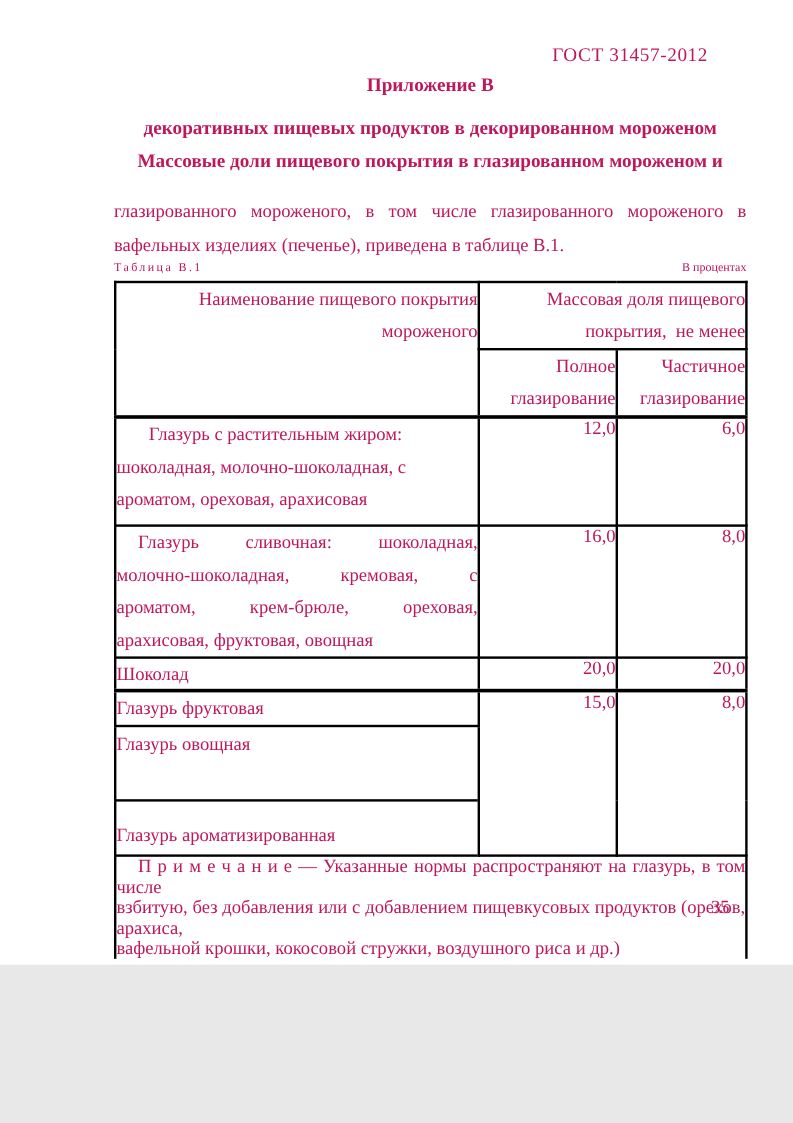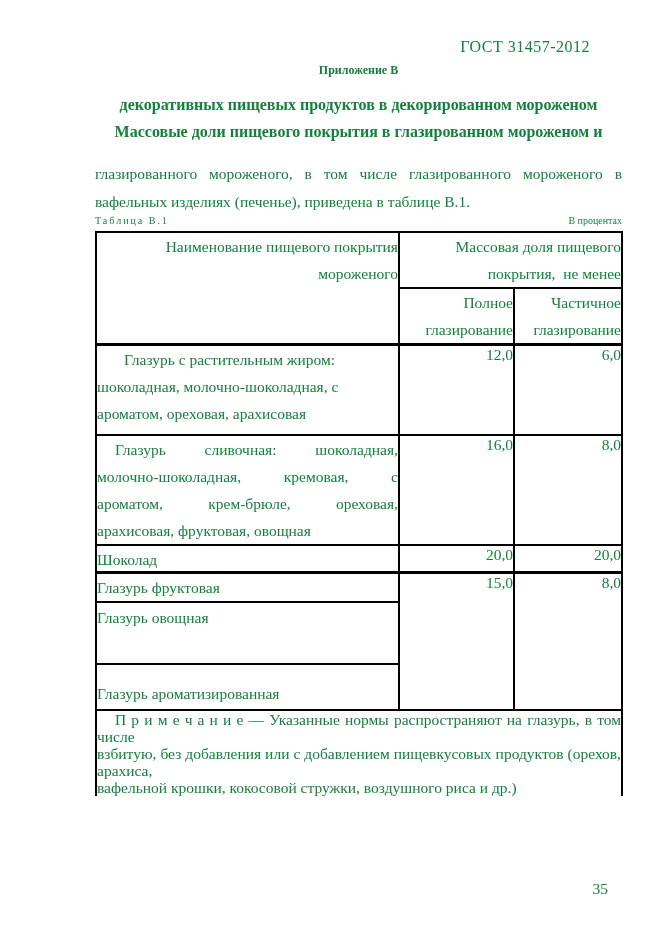--- a/index.html
+++ b/index.html
@@ -1,29 +1,29 @@
 <!DOCTYPE html>
 <html><head>
 <meta charset="utf-8">
 <style>
   html,body { margin:0; padding:0; background:#e8e8e8; }
   .page {
     position:relative;
-    width:661px; height:936px;
+    width:661px; height:804px;
     background:#ffffff;
     font-family:"Liberation Serif", serif;
-    color:#15803d;
+    color:#be185d;
     overflow:hidden;
     margin:0 auto;
   }
   .content { position:absolute; left:95px; top:0; width:527px; }
 
   .gost-ref { margin-top:38px; text-align:right; padding-right:32px; font-size:16px; letter-spacing:0.5px; }
 
-  .app-title { margin-top:7px; text-align:center; font-weight:bold; font-size:12px; }
+  .app-title { margin-top:7px; text-align:center; font-weight:bold; font-size:16px; }
   .app-subtitle { margin-top:12px; text-align:center; font-weight:bold; font-size:16px; }
   .app-heading { margin-top:13px; text-align:center; font-weight:bold; font-size:16px; line-height:27px; }
 
   .para { margin-top:15px; font-size:15.5px; line-height:27.5px; }
   .jl { text-align:justify; text-align-last:justify; }
   .indent-first { text-indent:28px; }
 
   .caption-row { display:flex; justify-content:space-between; align-items:baseline; font-size:10px; }
   .tbl-caption { letter-spacing:2px; }
   .units-label { letter-spacing:0; }

